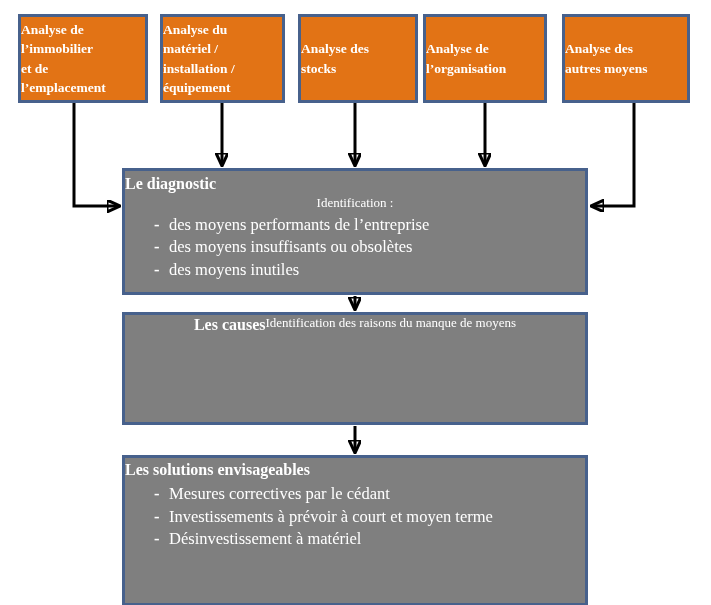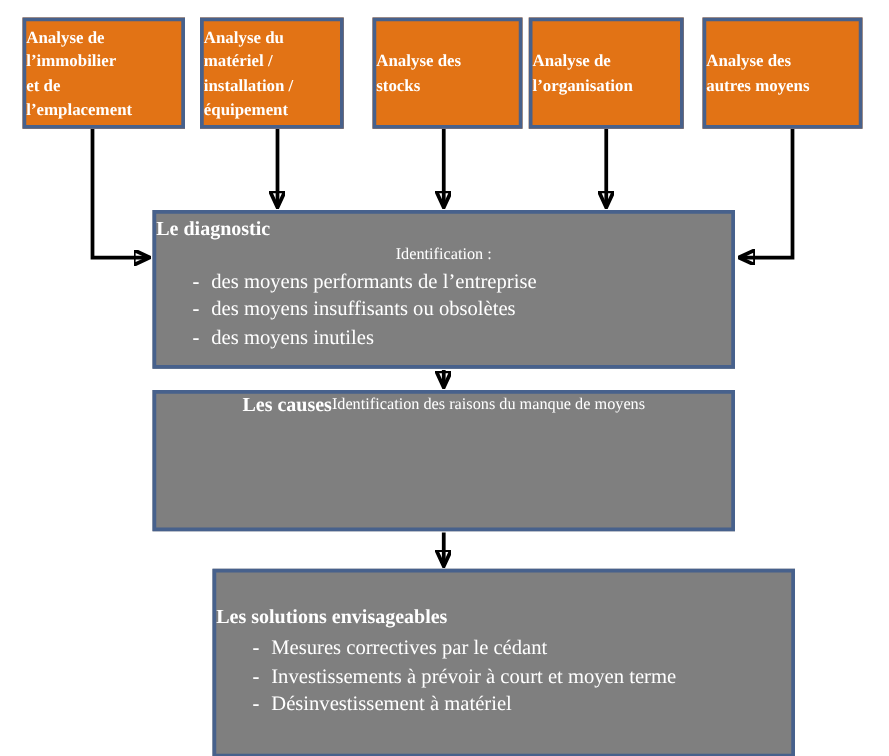--- a/index.html
+++ b/index.html
@@ -29,36 +29,36 @@
     border:3px solid var(--border-blue);
     color:var(--text-white);
     font-weight:bold;
     font-size:13.5px;
     line-height:1.42;
     text-align:left;
     display:flex;align-items:center;justify-content:center;
   }
   .obox .lbl{white-space:pre-line;width:100%;}
   .obox1{left:18px;width:130px;}
-  .obox2{left:160px;width:115px;}
+  .obox2{left:160px;width:125px;}
   .obox3{left:298px;width:120px;}
   .obox4{left:423px;width:124px;}
   .obox5{left:562px;width:128px;}
 
   .gbox{
     position:absolute;
     box-sizing:border-box;
     left:122px;width:466px;
     background:var(--box-gray);
     border:3px solid var(--border-blue);
     color:var(--text-white);
   }
   .gbox-diagnostic{top:168px;height:127px;padding-top:3px;}
   .gbox-causes{top:312px;height:113px;display:flex;flex-direction:row;justify-content:center;padding-bottom:14px;}
-  .gbox-solutions{top:455px;height:151px;padding-top:26px;margin-left:48px;}
+  .gbox-solutions{top:455px;height:151px;padding-top:2px;}
 
   .gtitle{
     font-size:16px;font-weight:bold;text-align:left;line-height:1.3;
   }
   .gsubtitle{
     font-size:13px;text-align:center;line-height:1.3;
   }
   ul.dashlist{
     list-style:none;margin:2px 0 0 0;padding:0;
     font-size:16.5px;line-height:1.38;

